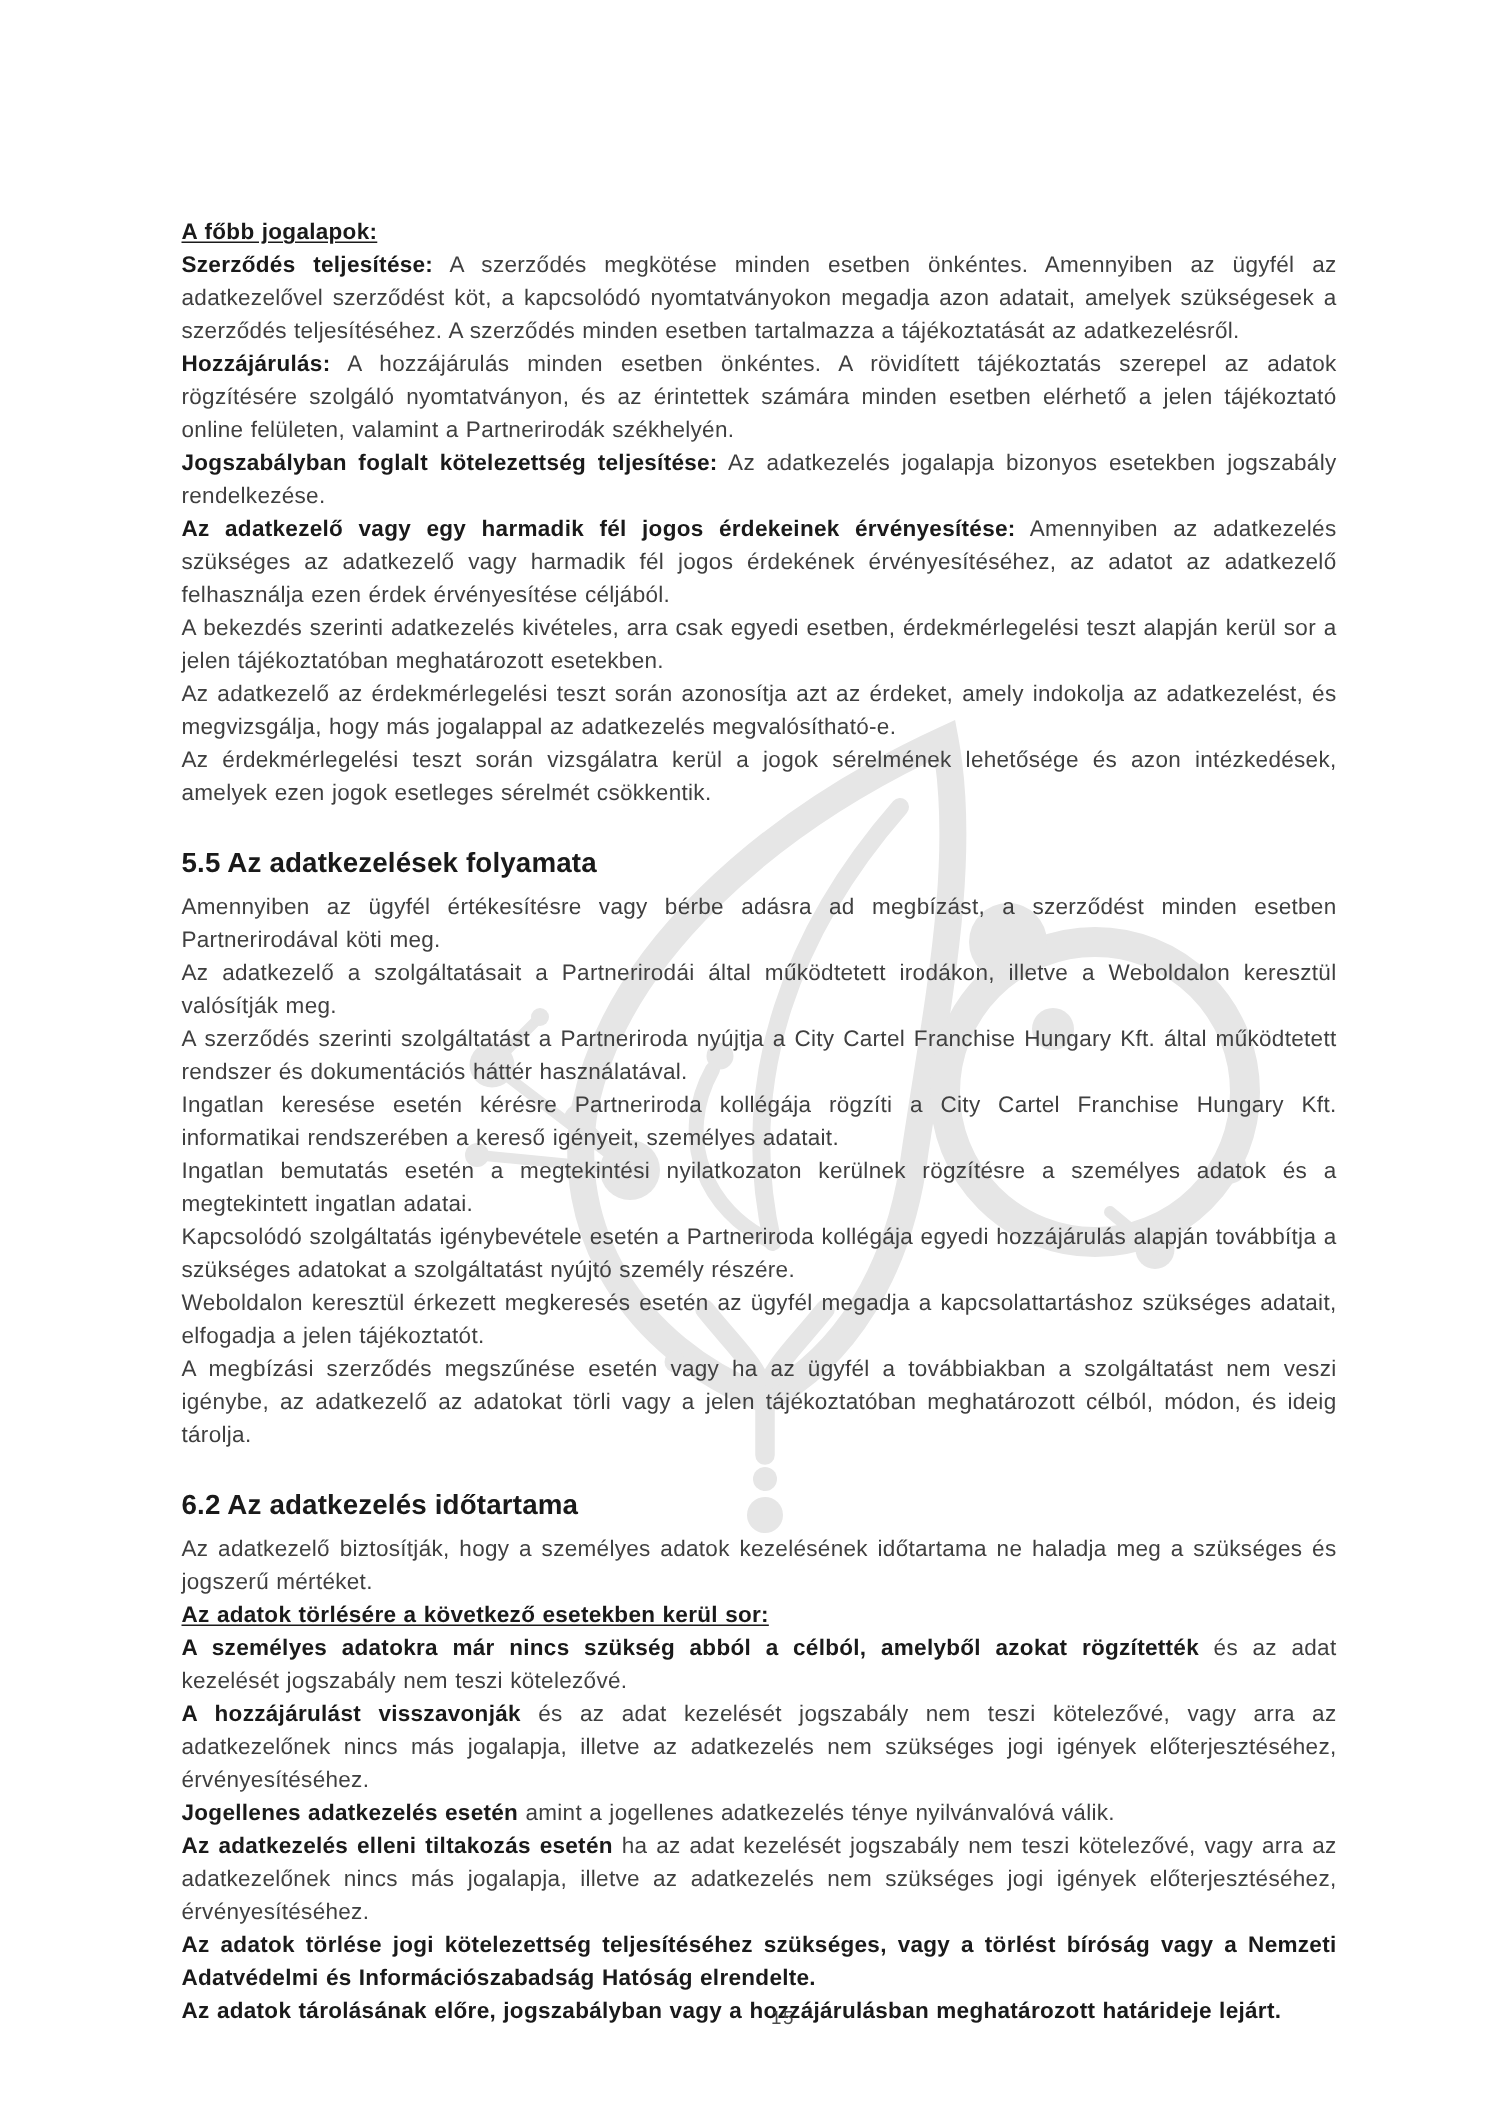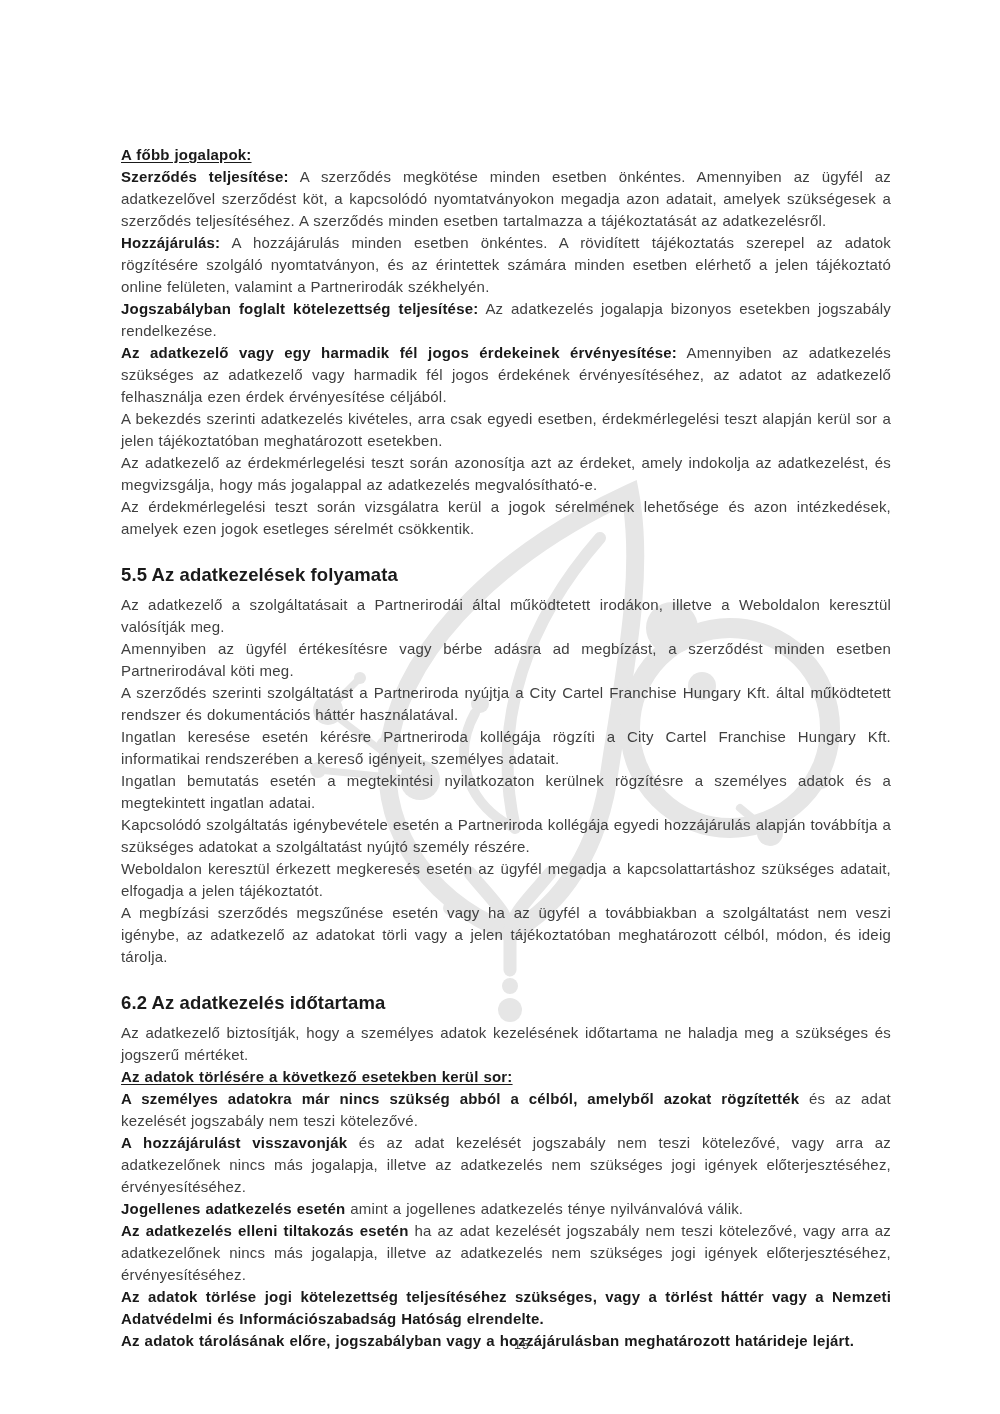--- a/index.html
+++ b/index.html
@@ -99,34 +99,34 @@
   <main class="content">
       <p class="para"><span class="b u">A főbb jogalapok:</span></p>
       <p class="para"><span class="b">Szerződés teljesítése:</span><span> A szerződés megkötése minden esetben önkéntes. Amennyiben az ügyfél az adatkezelővel szerződést köt, a kapcsolódó nyomtatványokon megadja azon adatait, amelyek szükségesek a szerződés teljesítéséhez. A szerződés minden esetben tartalmazza a tájékoztatását az adatkezelésről.</span></p>
       <p class="para"><span class="b">Hozzájárulás:</span><span> A hozzájárulás minden esetben önkéntes.  A rövidített tájékoztatás szerepel az adatok rögzítésére szolgáló nyomtatványon, és az érintettek számára minden esetben elérhető a jelen tájékoztató online felületen, valamint a Partnerirodák székhelyén.</span></p>
       <p class="para"><span class="b">Jogszabályban foglalt kötelezettség teljesítése:</span><span> Az adatkezelés jogalapja bizonyos esetekben jogszabály rendelkezése.</span></p>
       <p class="para"><span class="b">Az adatkezelő vagy egy harmadik fél jogos érdekeinek érvényesítése:</span><span> Amennyiben az adatkezelés szükséges az adatkezelő vagy harmadik fél jogos érdekének érvényesítéséhez, az adatot az adatkezelő felhasználja ezen érdek érvényesítése céljából.</span></p>
       <p class="para"><span>A bekezdés szerinti adatkezelés kivételes, arra csak egyedi esetben, érdekmérlegelési teszt alapján kerül sor a jelen tájékoztatóban meghatározott esetekben.</span></p>
       <p class="para"><span>Az adatkezelő az érdekmérlegelési teszt során azonosítja azt az érdeket, amely indokolja az adatkezelést, és megvizsgálja, hogy más jogalappal az adatkezelés megvalósítható-e.</span></p>
       <p class="para"><span>Az érdekmérlegelési teszt során vizsgálatra kerül a jogok sérelmének lehetősége és azon intézkedések, amelyek ezen jogok esetleges sérelmét csökkentik.</span></p>
       <h2 class="heading"><span>5.5 Az adatkezelések folyamata</span></h2>
+      <p class="para"><span>Amennyiben az ügyfél értékesítésre vagy bérbe adásra ad megbízást, a szerződést minden esetben Partnerirodával köti meg.</span></p>
       <p class="para"><span>Az adatkezelő a szolgáltatásait a Partnerirodái által működtetett irodákon, illetve a Weboldalon keresztül valósítják meg.</span></p>
-      <p class="para"><span>Amennyiben az ügyfél értékesítésre vagy bérbe adásra ad megbízást, a szerződést minden esetben Partnerirodával köti meg.</span></p>
       <p class="para"><span>A szerződés szerinti szolgáltatást a Partneriroda nyújtja a City Cartel Franchise Hungary Kft. által működtetett rendszer és dokumentációs háttér használatával.</span></p>
       <p class="para"><span>Ingatlan keresése esetén kérésre Partneriroda kollégája rögzíti a City Cartel Franchise Hungary Kft. informatikai rendszerében a kereső igényeit, személyes adatait.</span></p>
       <p class="para"><span>Ingatlan bemutatás esetén a megtekintési nyilatkozaton kerülnek rögzítésre a személyes adatok és a megtekintett ingatlan adatai.</span></p>
       <p class="para"><span>Kapcsolódó szolgáltatás igénybevétele esetén a Partneriroda kollégája egyedi hozzájárulás alapján továbbítja a szükséges adatokat a szolgáltatást nyújtó személy részére.</span></p>
       <p class="para"><span>Weboldalon keresztül érkezett megkeresés esetén az ügyfél megadja a kapcsolattartáshoz szükséges adatait, elfogadja a jelen tájékoztatót.</span></p>
       <p class="para"><span>A megbízási szerződés megszűnése esetén vagy ha az ügyfél a továbbiakban a szolgáltatást nem veszi igénybe, az adatkezelő az adatokat törli vagy a jelen tájékoztatóban meghatározott célból, módon, és ideig tárolja.</span></p>
       <h2 class="heading"><span>6.2 Az adatkezelés időtartama</span></h2>
       <p class="para"><span>Az adatkezelő biztosítják, hogy a személyes adatok kezelésének időtartama ne haladja meg a szükséges és jogszerű mértéket.</span></p>
       <p class="para"><span class="b u">Az adatok törlésére a következő esetekben kerül sor:</span></p>
       <p class="para"><span class="b">A személyes adatokra már nincs szükség abból a célból, amelyből azokat rögzítették</span><span> és az adat kezelését jogszabály nem teszi kötelezővé.</span></p>
       <p class="para"><span class="b">A hozzájárulást visszavonják</span><span> és az adat kezelését jogszabály nem teszi kötelezővé, vagy arra az adatkezelőnek nincs más jogalapja, illetve az adatkezelés nem szükséges jogi igények előterjesztéséhez, érvényesítéséhez.</span></p>
       <p class="para"><span class="b">Jogellenes adatkezelés esetén</span><span> amint a jogellenes adatkezelés ténye nyilvánvalóvá válik.</span></p>
       <p class="para"><span class="b">Az adatkezelés elleni tiltakozás esetén</span><span> ha az adat kezelését jogszabály nem teszi kötelezővé, vagy arra az adatkezelőnek nincs más jogalapja, illetve az adatkezelés nem szükséges jogi igények előterjesztéséhez, érvényesítéséhez.</span></p>
-      <p class="para"><span class="b">Az adatok törlése jogi kötelezettség teljesítéséhez szükséges, vagy a törlést háttér vagy a Nemzeti Adatvédelmi és Információszabadság Hatóság elrendelte.</span></p>
+      <p class="para"><span class="b">Az adatok törlése jogi kötelezettség teljesítéséhez szükséges, vagy a törlést bíróság vagy a Nemzeti Adatvédelmi és Információszabadság Hatóság elrendelte.</span></p>
       <p class="para"><span class="b">Az adatok tárolásának előre, jogszabályban vagy a hozzájárulásban meghatározott határideje lejárt.</span></p>
     </main>
 
   <div class="page-number">15</div>
 
 </div>
 
 </body></html>

